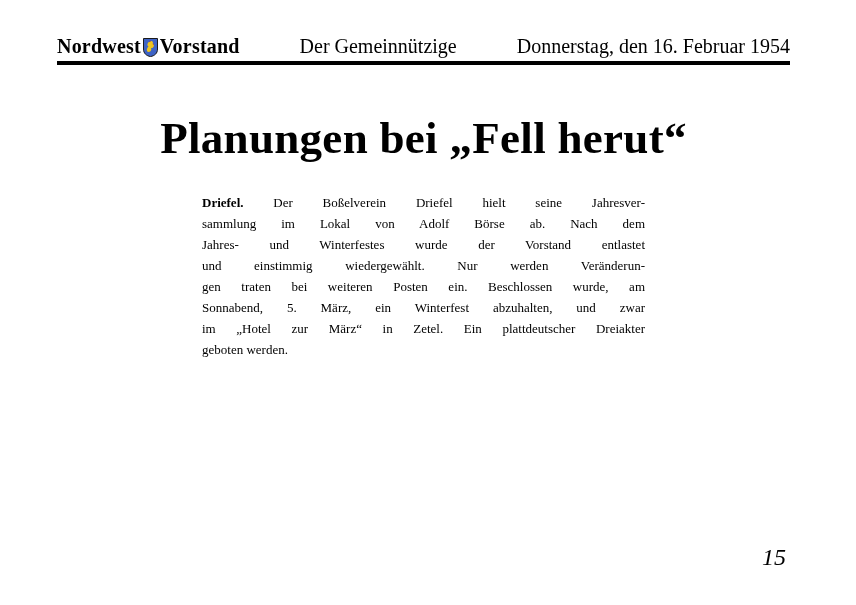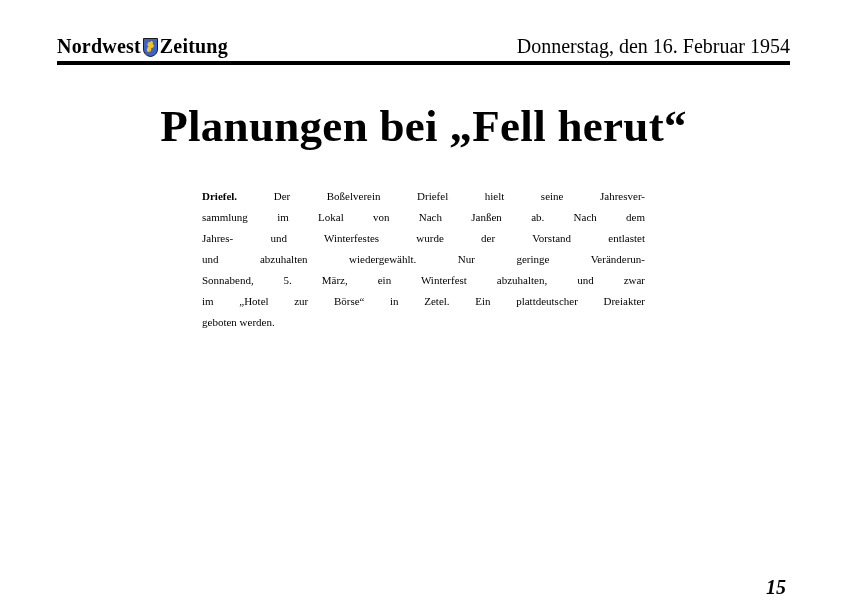--- a/index.html
+++ b/index.html
@@ -40,85 +40,86 @@
     margin: 0 2px;
     align-self: center;
     transform: translateY(1px);
   }
   .crest svg { display: block; width: 15px; height: 19px; }
   .edition, .date { font-weight: normal; }
   
   .headline {
     position: absolute;
     left: 57px; right: 66px; top: 96px;
-    margin: 4px;
+    margin: 16px;
     text-align: center;
     font-size: 45px;
     line-height: 52px;
     font-weight: bold;
     letter-spacing: 0.3px;
     white-space: nowrap;
   }
   
   .article {
     position: absolute;
-    left: 202px; top: 186px;
+    left: 202px; top: 192px;
     width: 443px;
-    font-size: 11px;
+    font-size: 13px;
     line-height: 21px;
   }
   .article .line {
     text-align: justify;
     text-align-last: justify;
     white-space: normal;
   }
   .article .line-last {
     text-align: left;
     text-align-last: left;
     font-family: Liberation Serif, serif;
   }
   .lead { font-weight: bold; }
   
   .page-number {
     position: absolute;
     top: 544px; right: 70px;
-    font-size: 20px;
-    font-weight: bold;
+    font-size: 24px;
+    font-weight: normal;
     font-style: italic;
-    margin-top: 32px;
   }
 </style>
 </head>
 <body>
 
 <div class="page">
 
   <header class="masthead-row">
     <div class="masthead">
       <span>Nordwest</span>
       <span class="crest">
         <svg viewBox="0 0 15 19" xmlns="http://www.w3.org/2000/svg">
           <path d="M0.5 0.5 H14.5 V11 C14.5 15.5 11.5 17.8 7.5 18.6 C3.5 17.8 0.5 15.5 0.5 11 Z" fill="#3e63c5" stroke="#1a1a1a" stroke-width="1"></path>
           <path d="M4 13 C3.5 11 4.5 9.5 5.5 8.5 C4.5 8 4 6.5 4.8 5.2 C5.2 4.4 6.2 3.8 7 4.2 C7.2 3.2 8.2 2.8 9 3.2 C10 3.7 10.2 4.8 9.7 5.8 C10.8 6.2 11.2 7.6 10.6 8.8 C10 10 8.8 10.3 8 10 C8.6 11.2 8.3 12.6 7.2 13.4 C6.2 14.1 4.6 14.1 4 13 Z" fill="#eec520"></path>
           <path d="M6.2 3.4 L7 2.2 L7.8 3.4 Z" fill="#c23428"></path>
           <path d="M9.6 6.1 L10.9 5.6 L10.5 6.9 Z" fill="#c23428"></path>
         </svg>
       </span>
-      <span>Zeitung</span>
+      <span>Vorstand</span>
     </div>
+    <div class="edition">Der Gemeinnützige</div>
     <div class="date">Donnerstag, den 16. Februar 1954</div>
   </header>
 
   <h1 class="headline">Planungen bei „Fell herut“</h1>
 
   <article class="article">
     <div class="line"><span class="lead">Driefel.</span> <span>Der Boßelverein Driefel hielt seine Jahresver-</span></div>
-    <div class="line">sammlung im Lokal von Nach Janßen ab. Nach dem</div>
+    <div class="line">sammlung im Lokal von Adolf Börse ab. Nach dem</div>
     <div class="line">Jahres- und Winterfestes wurde der Vorstand entlastet</div>
-    <div class="line">und abzuhalten wiedergewählt. Nur geringe Veränderun-</div>
+    <div class="line">und einstimmig wiedergewählt. Nur werden Veränderun-</div>
+    <div class="line">gen traten bei weiteren Posten ein. Beschlossen wurde, am</div>
     <div class="line">Sonnabend, 5. März, ein Winterfest abzuhalten, und zwar</div>
-    <div class="line">im „Hotel zur Börse“ in Zetel. Ein plattdeutscher Dreiakter</div>
+    <div class="line">im „Hotel zur März“ in Zetel. Ein plattdeutscher Dreiakter</div>
     <div class="line line-last">geboten werden.</div>
   </article>
 
   <div class="page-number">15</div>
 
 </div>
 
 </body></html>

